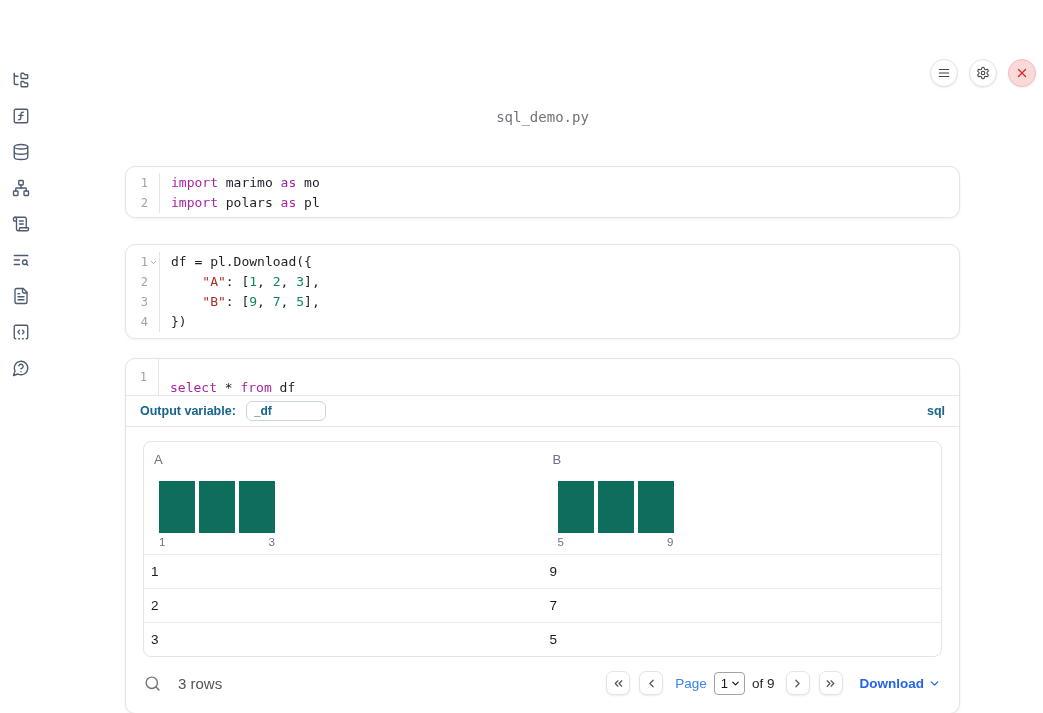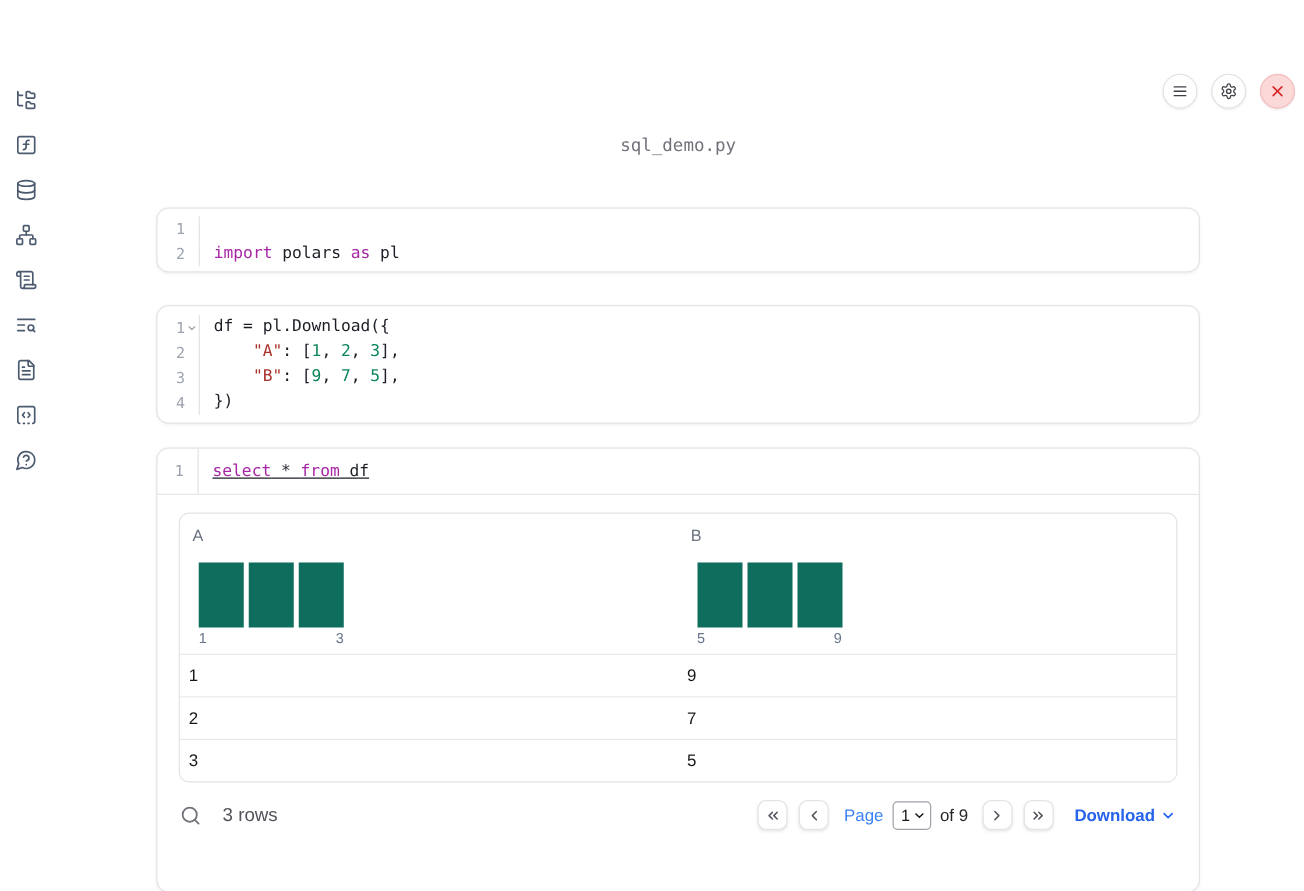--- a/index.html
+++ b/index.html
@@ -33,21 +33,21 @@
   .gut{flex:none;width:33px;display:flex;justify-content:flex-end;align-items:center;border-right:1px solid #e4e4e7;}
   .ln{font-family:"DejaVu Sans Mono",monospace;font-size:12px;color:#9ca3af;text-align:right;}
   .fold{width:11px;display:flex;align-items:center;justify-content:center;color:#9ca3af;}
   .fold svg{width:9px;height:9px;}
   .codeln{font-family:"DejaVu Sans Mono",monospace;font-size:13px;white-space:pre;padding-left:11px;color:var(--pl);}
   .tk-kw{color:var(--kw);} .tk-str{color:var(--str);} .tk-num{color:var(--num);} .tk-pl{color:var(--pl);}
 
   
   .code-area{height:37px;display:flex;box-sizing:border-box;border-bottom:1px solid #e8e8ea;}
   .gut3{flex:none;width:33px;display:flex;align-items:center;justify-content:flex-end;padding-right:11px;box-sizing:border-box;border-right:1px solid #e4e4e7;}
-  .code-area .codeln{display:flex;align-items:center;text-decoration:underline;}
+  .code-area .codeln{display:flex;align-items:flex-end;}
   .outvar-row{height:30px;display:flex;align-items:center;padding:0 14px;border-bottom:1px solid #e8e8ea;}
   .outvar-label{font-size:12.5px;font-weight:bold;color:var(--lab);}
   .outvar-input{margin-left:10px;width:64px;height:18px;border:1px solid #cbd5e1;border-radius:6px;
     padding:0 7px;font-family:"Liberation Sans",sans-serif;font-size:12px;font-weight:bold;color:var(--lab);outline:none;}
   .lang-badge{margin-left:auto;font-size:12.5px;font-weight:bold;color:var(--lab);}
 
   .output-area{flex:1;padding:14px 17px 0 17px;display:flex;flex-direction:column;}
   .tablebox{border:1px solid #e4e4e7;border-radius:8px;overflow:hidden;}
   .thead{display:flex;border-bottom:1px solid #ebebed;}
   .th{width:50%;box-sizing:border-box;padding:10px 8px 6px 10px;}
@@ -191,20 +191,21 @@
 
   <div class="doc-title">sql_demo.py</div>
 
   <div class="cell cell1">
     <div>
         <div class="crow">
           <span class="gut">
             <span class="ln">1</span>
             <span class="fold"></span>
           </span>
+          <span class="codeln"><span class="tk-kw">import</span><span class="tk-pl"> marimo </span><span class="tk-kw">as</span><span class="tk-pl"> mo</span></span>
         </div>
         <div class="crow">
           <span class="gut">
             <span class="ln">2</span>
             <span class="fold"></span>
           </span>
           <span class="codeln"><span class="tk-kw">import</span><span class="tk-pl"> polars </span><span class="tk-kw">as</span><span class="tk-pl"> pl</span></span>
         </div>
       </div>
   </div>
@@ -247,20 +248,25 @@
   </div>
 
   <div class="cell cell3">
     <div class="code-area">
       <div class="gut3">
         <span class="ln">1</span>
       </div>
       <span class="codeln" id="sql-code"><span class="tk-kw">select</span><span class="tk-pl"> * </span><span class="tk-kw">from</span><span class="tk-pl"> df</span></span>
     </div>
 
+    <div class="outvar-row">
+      <span class="outvar-label">Output variable:</span>
+      <input class="outvar-input" type="text" value="_df" style="">
+      <span class="lang-badge">sql</span>
+    </div>
 
     <div class="output-area">
       <div class="tablebox">
         <div class="thead" id="thead">
             <div class="th">
               <div class="cname">A</div>
               <div class="hist">
                 <div class="hbar" style="height: 100%;"></div>
                 <div class="hbar" style="height: 100%;"></div>
                 <div class="hbar" style="height: 100%;"></div>

